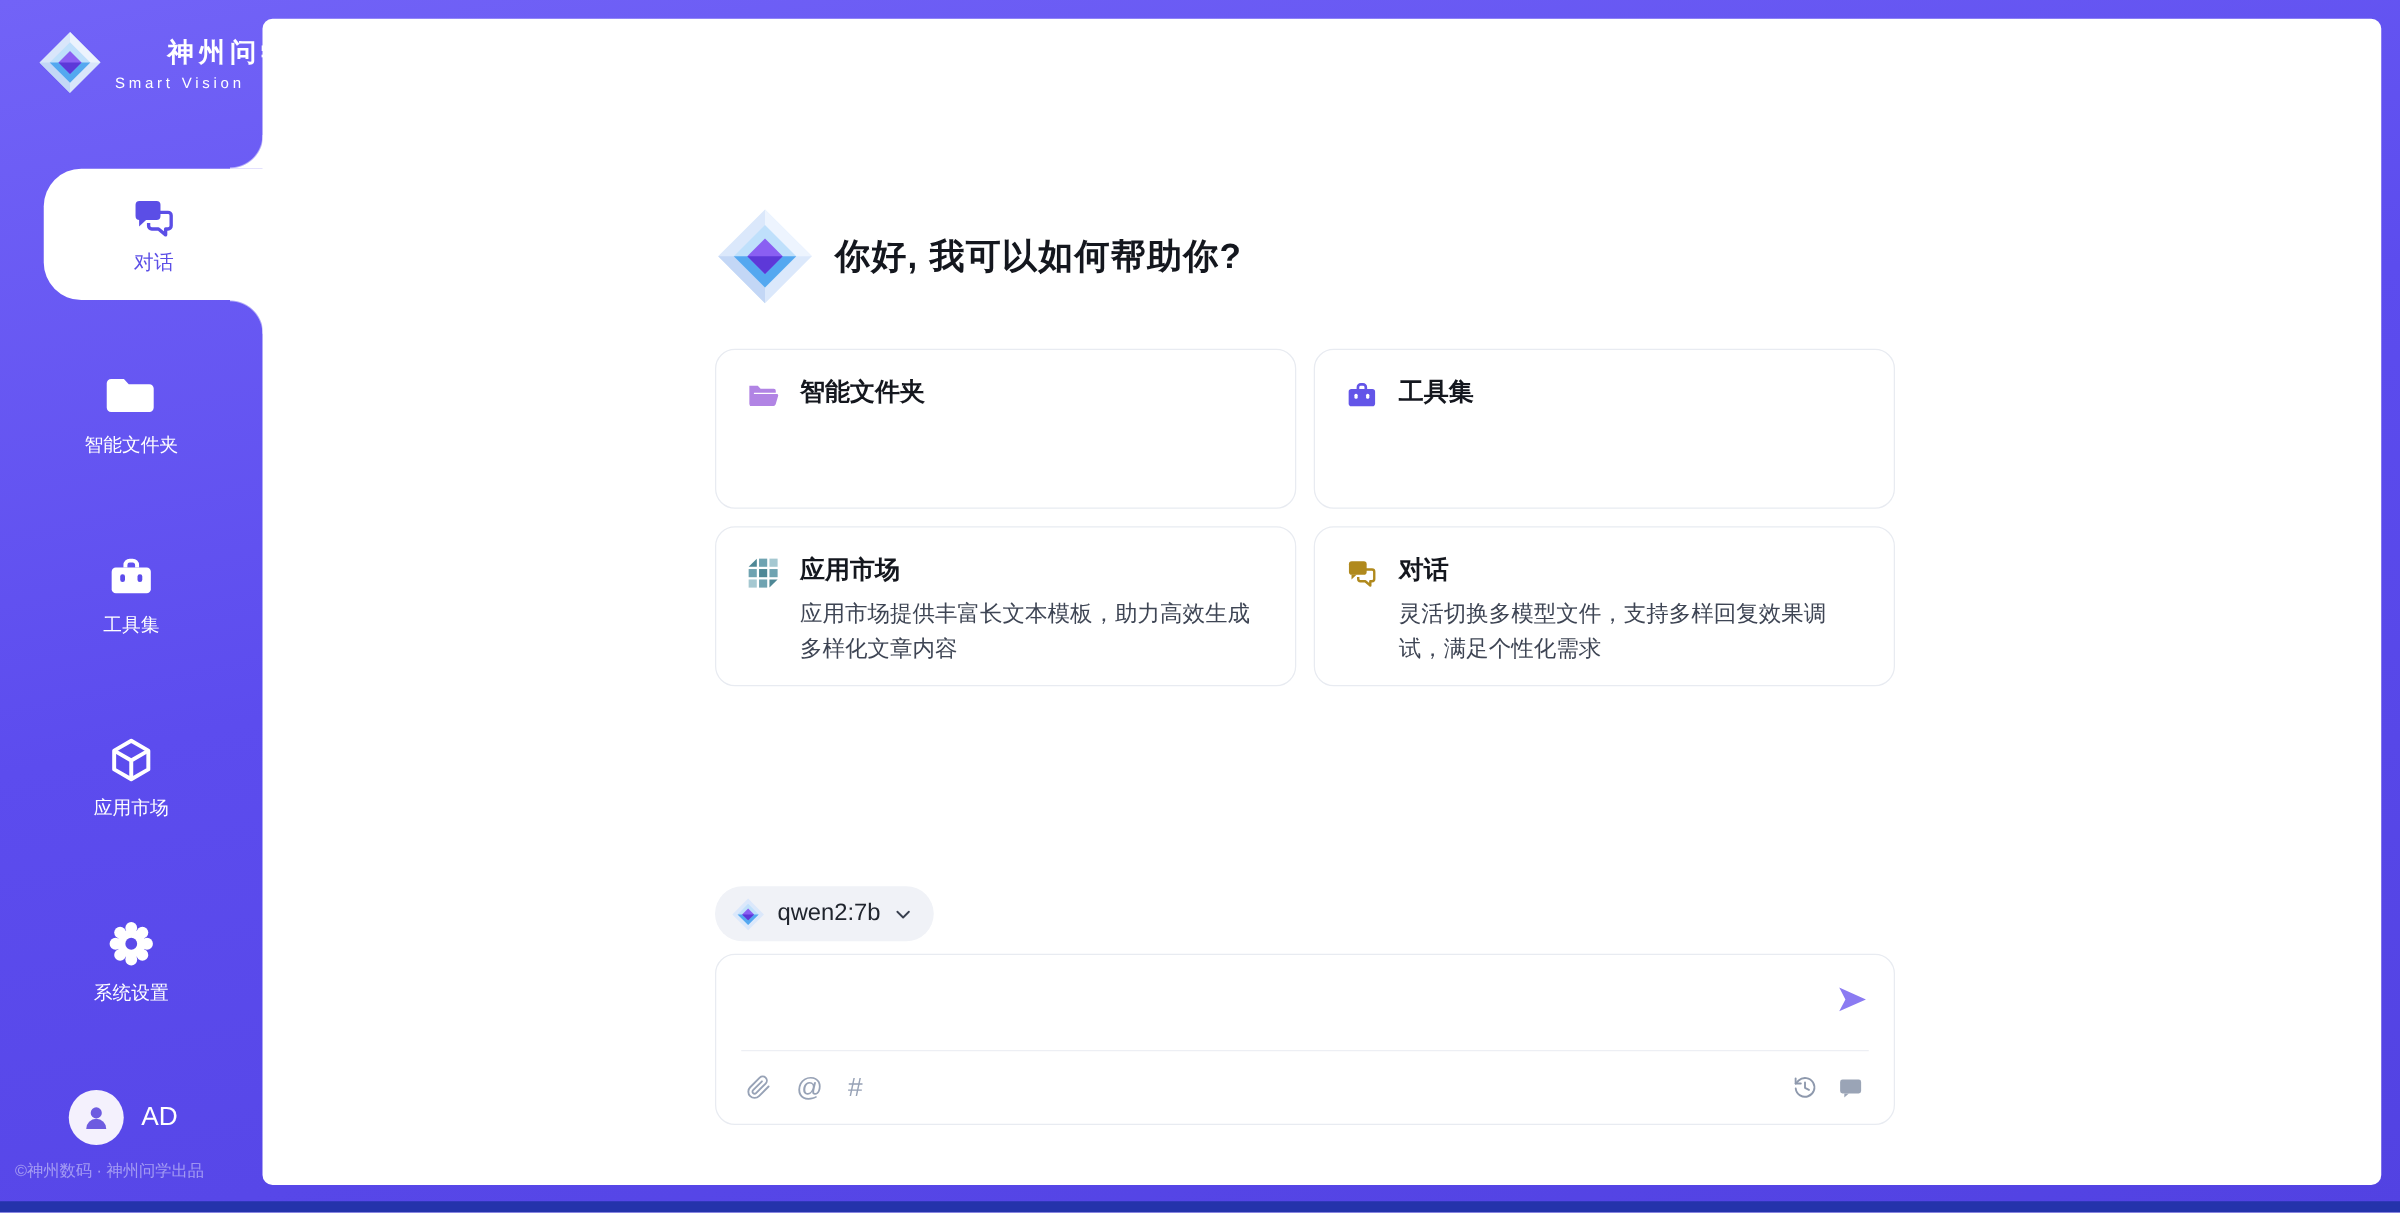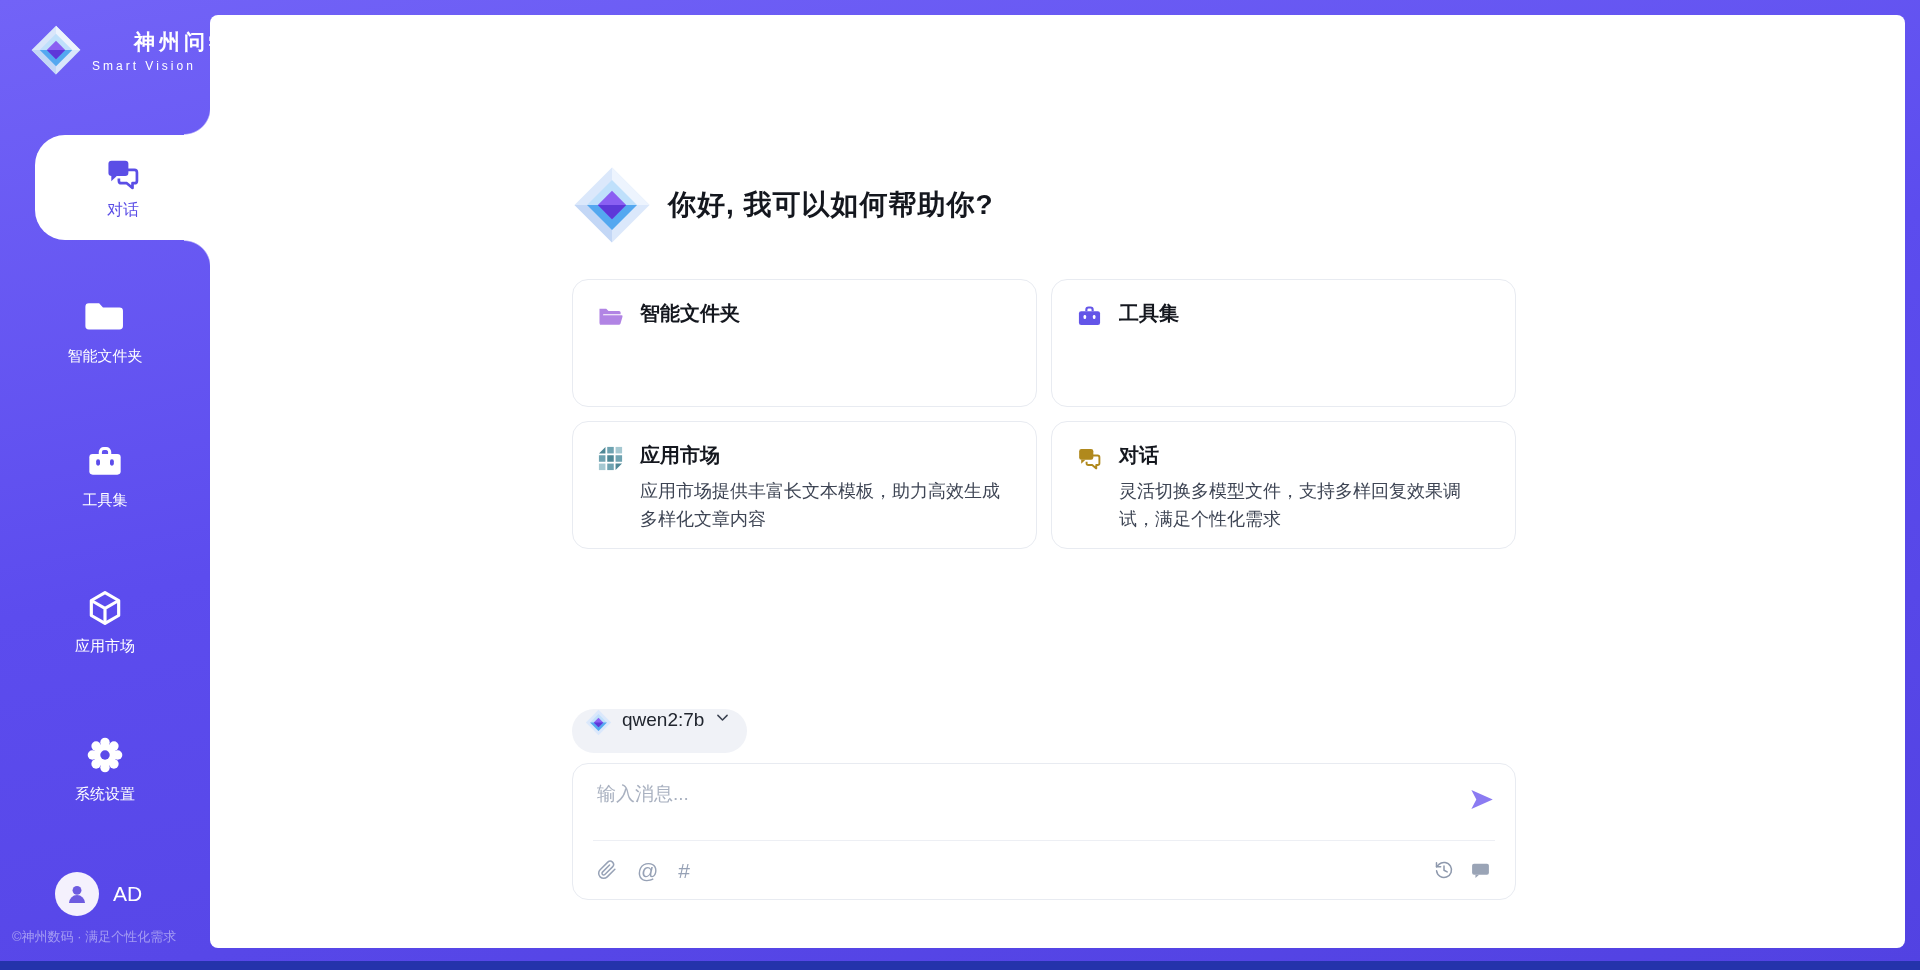--- a/index.html
+++ b/index.html
@@ -46,21 +46,21 @@
   .greet-text { font-size:28px; font-weight:bold; color:#14171e; letter-spacing:1px; }
 
   .cards { margin-top:34px; display:grid; grid-template-columns:465px 465px; gap:14px; }
   .card { height:128px; background:#fff; border:1px solid #e8ebf1; border-radius:16px;
           padding:20px 24px; display:flex; gap:16px; cursor:pointer; }
   .card-icon { width:27px; height:27px; flex:none; margin-top:3px; }
   .card-title { font-size:20px; font-weight:bold; color:#14171e; }
   .card-desc { margin-top:8px; font-size:18px; line-height:28px; color:#3e4554; }
 
   .model-row { margin-top:160px; }
-  .model-pill { display:inline-flex; gap:10px; height:44px;
+  .model-pill { display:inline-flex; align-items:center; gap:10px; height:44px;
                 padding:0 16px 0 13px; background:#f0f2f7; border-radius:22px; cursor:pointer; }
   .model-logo { width:27px; height:27px; }
   .model-name { font-size:19px; color:#20252e; }
 
   .composer { margin-top:10px; position:relative; width:944px; height:137px;
               border:1px solid #e8ebf1; border-radius:16px; background:#fff; }
   .composer input { position:absolute; left:24px; top:19px; width:840px; border:0; outline:0;
                     font-size:19px; color:#333; background:transparent; font-family:inherit; }
   .composer input::placeholder { color:#a9b1c0; }
   .send-btn { position:absolute; right:20px; top:22px; cursor:pointer; line-height:0; }
@@ -156,21 +156,21 @@
   <div class="user-chip">
     <div class="avatar">
       <svg width="26" height="26" viewBox="0 0 24 24">
         <circle cx="12" cy="8.6" r="4.1" fill="#6d5be0"></circle>
         <path d="M4.6 20.4a7.4 7.4 0 0 1 14.8 0z" fill="#6d5be0"></path>
       </svg>
     </div>
     <div class="user-name">AD</div>
   </div>
 
-  <div class="side-footer">©神州数码 · 满足个性化需求</div>
+  <div class="side-footer">©神州数码 · 神州问学出品</div>
 
   <div class="panel">
     <div class="content">
 
       <div class="greet">
         <svg class="greet-logo" viewBox="0 0 48 48">
           <polygon points="24,1.5 46.5,24 24,46.5 1.5,24" fill="#dbe8fb"></polygon>
           <polygon points="24,1.5 46.5,24 24,24" fill="#edf4fe"></polygon>
           <polygon points="1.5,24 24,24 24,46.5" fill="#c3d7f6"></polygon>
           <polygon points="24,9 39,24 24,39 9,24" fill="#bfe0fb"></polygon>
@@ -251,21 +251,20 @@
             <polygon points="15.5,24 32.5,24 24,32.5" fill="#5d38d8"></polygon>
           </svg>
           <span class="model-name">qwen2:7b</span>
           <svg width="17" height="17" viewBox="0 0 24 24">
             <path d="m5.5 9 6.5 6.5L18.5 9" fill="none" stroke="#3a4150" stroke-width="2.1" stroke-linecap="round" stroke-linejoin="round"></path>
           </svg>
         </div>
       </div>
 
       <div class="composer">
-        <input type="text" placeholder="输入消息..." style="">
         <span class="send-btn">
           <svg width="27" height="27" viewBox="0 0 24 24">
             <polygon points="3,3.6 22,12 3,20.4 7.4,12" fill="#8b7bf2"></polygon>
           </svg>
         </span>
         <div class="composer-divider"></div>
         <div class="composer-tools">
           <div class="tools-left">
             <span class="svg-btn">
               <svg width="20" height="20" viewBox="0 0 24 24">

